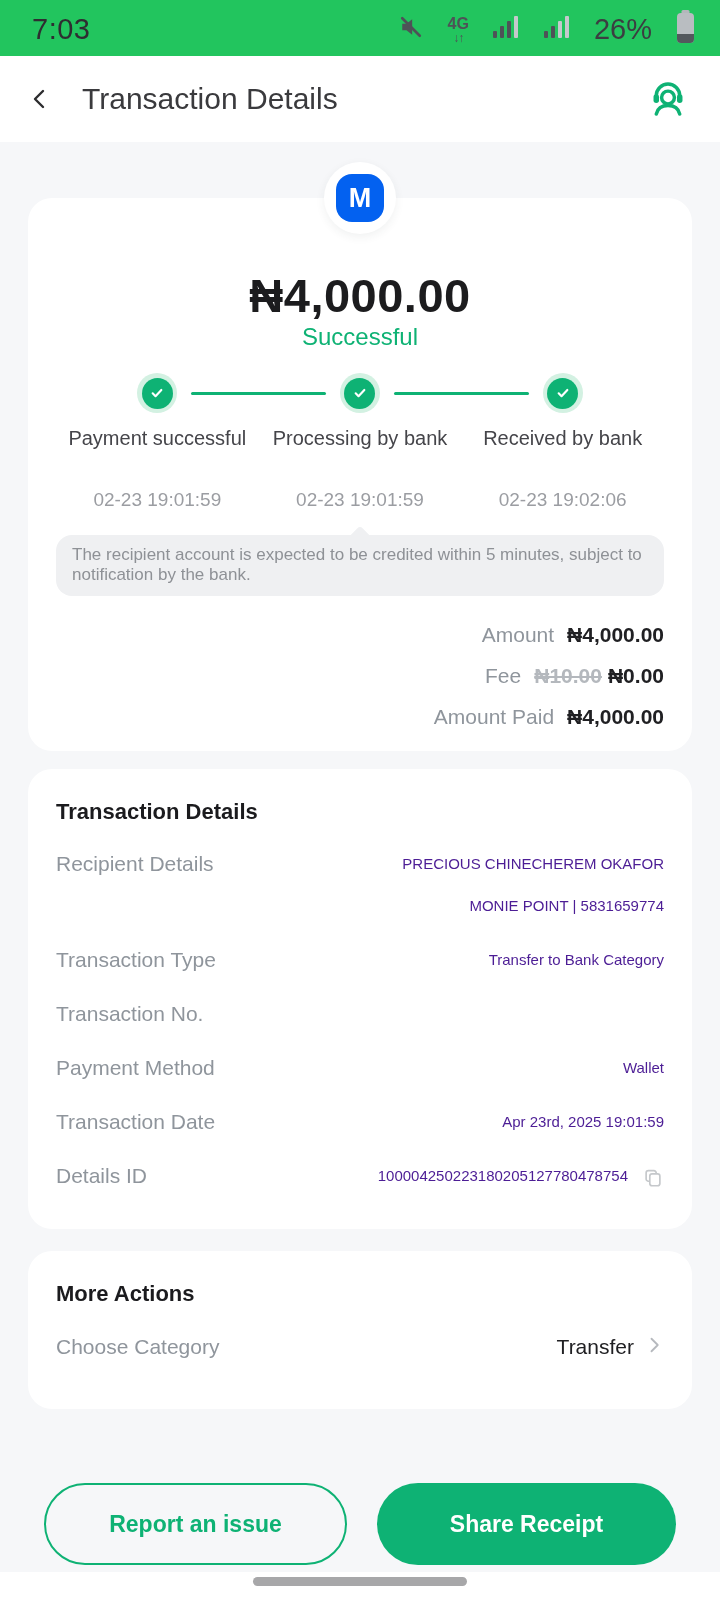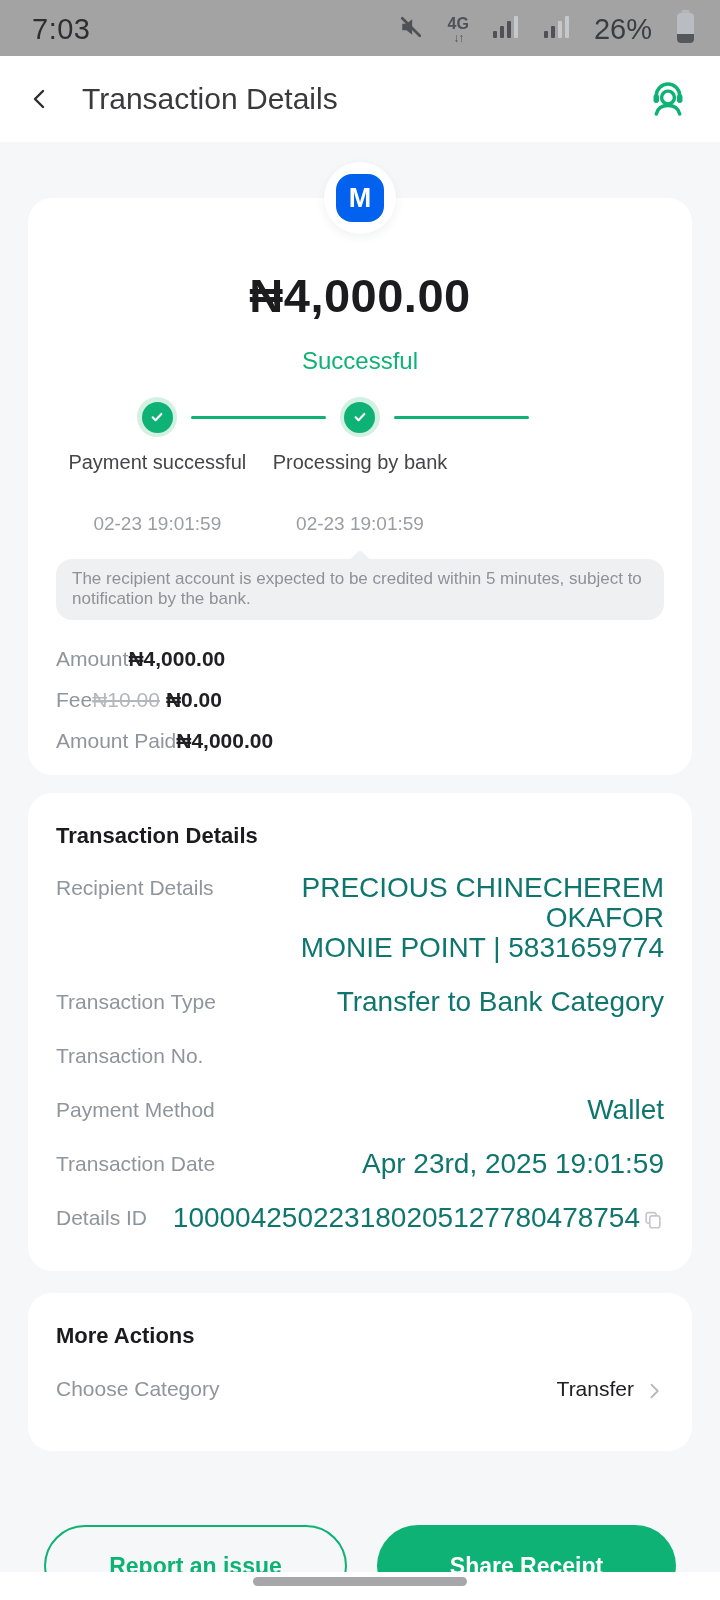--- a/index.html
+++ b/index.html
@@ -7,21 +7,21 @@
   body {
     position:relative;
     background: var(--bg, #F6F7F9);
     font-family:"Liberation Sans","DejaVu Sans",sans-serif;
     color:#1d1d1f;
     overflow:hidden;
   }
 
   
   .statusbar {
-    height:56px; background:#a3a3a3;
+    height:56px; background:#22c55e;
     display:flex; align-items:center; justify-content:space-between;
     padding:2px 24px 0 32px;
   }
   .sb-time { font-size:29px; color:#2e2e31; letter-spacing:.5px; }
   .sb-right { display:flex; align-items:center; gap:23px; color:#4e5257; }
   .net { display:flex; flex-direction:column; align-items:center; line-height:1; margin-top:1px; }
   .net .g { font-size:16px; font-weight:bold; color:#4e5257; }
   .net .arrows { font-size:12px; color:#4e5257; letter-spacing:-1px; }
   .sb-batt { font-size:29px; color:#3b3e41; }
 
@@ -45,21 +45,21 @@
     display:flex; align-items:center; justify-content:center;
   }
   .logo-squircle {
     width:48px; height:48px; border-radius:16px; background:var(--blue,#0361F0);
     display:flex; align-items:center; justify-content:center;
   }
   .logo-letter { color:#fff; font-size:27px; font-weight:bold; }
 
   .tx-title { text-align:center; font-size:22px; font-weight:bold; color:#1c1c1e; letter-spacing:.2px; }
   .tx-amount { text-align:center; font-size:47px; font-weight:bold; color:#1c1c1e; margin-top:22px; letter-spacing:.5px; }
-  .tx-status { text-align:center; font-size:24px; color:var(--green,#0EB274); margin-top:24px; }
+  .tx-status { text-align:center; font-size:24px; color:var(--green,#0EB274); }
 
   .steps { position:relative; margin-top:22px; }
   .steps-grid { display:grid; grid-template-columns:repeat(3,1fr); }
   .step { display:flex; flex-direction:column; align-items:center; }
   .dot-ring {
     width:40px; height:40px; border-radius:50%; background:var(--green_halo,#D3F1E2);
     display:flex; align-items:center; justify-content:center; z-index:1;
   }
   .dot {
     width:31px; height:31px; border-radius:50%; background:var(--green,#0EB274);
@@ -76,38 +76,38 @@
   .note {
     position:relative; margin-top:24px; background:#EFF0F2; border-radius:16px;
     padding:10px 16px 12px; font-size:17px; line-height:19.5px; color:#8e9196;
   }
   .note:before {
     content:""; position:absolute; top:-6px; left:50%; margin-left:-8px;
     width:16px; height:16px; background:#EFF0F2; transform:rotate(45deg); border-radius:4px;
   }
 
   .sum-rows { margin-top:18px; }
-  .sum-row { display:flex; justify-content:flex-start; align-items:center; padding:10px 0 10px; height:41px; }
+  .sum-row { display:flex; justify-content:flex-end; align-items:center; padding:10px 0 10px; height:41px;gap:13px; }
   .sum-label { font-size:21px; color:#8f959c; }
   .sum-value { font-size:21px; font-weight:bold; color:#202023; }
-  .sum-old { font-size:21px; color:#b4b8bd; text-decoration:line-through; font-weight:normal; margin-right:6px; }
+  .sum-old { font-size:21px; color:#b4b8bd; text-decoration:line-through; font-weight:bold; margin-right:6px; }
 
   .card-details { margin-top:18px; padding:30px 28px 14px; }
   .card-heading { font-size:22px; font-weight:bold; color:#1b1b1e; }
   .det-rows { margin-top:24px; }
   .det-row { display:flex; justify-content:space-between; align-items:flex-start; gap:24px; margin-bottom:24px; }
   .det-label { font-size:21px; color:#8f959c; white-space:nowrap; line-height:30px; }
-  .det-value { font-size:28px; color:#0f766e; text-align:right; line-height:30px; display:flex; align-items:center; justify-content:flex-end; flex-wrap:wrap; }
+  .det-value { font-size:15px; color:#4c1d95; text-align:right; line-height:30px; display:flex; align-items:center; justify-content:flex-end; flex-wrap:wrap;gap:12px; }
   .det-value .v2 { width:100%; }
   .copy-btn { display:inline-flex; margin-left:2px; cursor:pointer; position:relative; top:2px; }
 
   .card-actions { margin-top:22px; padding:30px 28px 50px; }
   .act-row { display:flex; justify-content:space-between; align-items:center; margin-top:28px; }
   .act-label { font-size:21px; color:#8f959c; }
-  .act-value { display:flex; align-items:flex-end; gap:10px; cursor:pointer; }
+  .act-value { display:flex; align-items:flex-start; gap:10px; cursor:pointer; }
   .act-value-text { font-size:21px; color:#202023; }
 
   
   .btn-row { display:flex; gap:30px; margin:74px 44px 0; }
   .btn {
     flex:1; height:82px; border-radius:41px;
     display:flex; align-items:center; justify-content:center;
     font-size:23px; font-weight:bold; cursor:pointer;
   }
   .btn-outline { border:2px solid var(--green,#0EB274); color:var(--green,#0EB274); background:transparent; }
@@ -209,20 +209,31 @@
         <div class="dot-ring">
             <div class="dot">
               <svg width="16" height="16" viewBox="0 0 24 24">
                 <path d="M5.5 12.5l4.3 4.3L18.5 7.5" stroke="#fff" stroke-width="3.2" fill="none" stroke-linecap="round" stroke-linejoin="round"></path>
               </svg>
             </div>
           </div>
         <div class="step-label">Processing by bank</div>
         <div class="step-time">02-23 19:01:59</div>
       </div>
+      <div class="step">
+        <div class="dot-ring">
+            <div class="dot">
+              <svg width="16" height="16" viewBox="0 0 24 24">
+                <path d="M5.5 12.5l4.3 4.3L18.5 7.5" stroke="#fff" stroke-width="3.2" fill="none" stroke-linecap="round" stroke-linejoin="round"></path>
+              </svg>
+            </div>
+          </div>
+        <div class="step-label">Received by bank</div>
+        <div class="step-time">02-23 19:02:06</div>
+      </div>
     </div>
   </div>
 
   <div class="note">The recipient account is expected to be credited within 5 minutes, subject to notification by the bank.</div>
 
   <div class="sum-rows">
     <div class="sum-row">
       <span class="sum-label">Amount</span>
       <span class="sum-value">₦4,000.00</span>
     </div>

